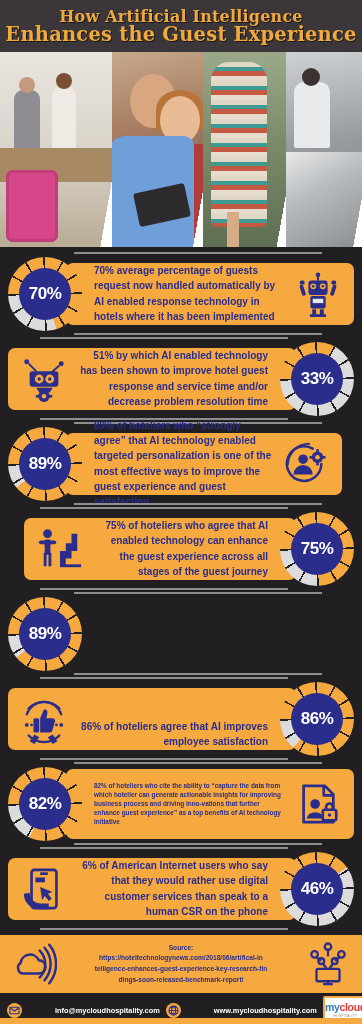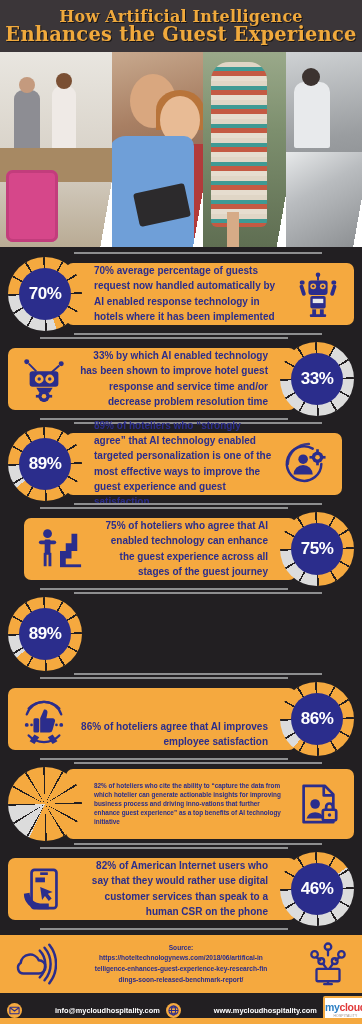--- a/index.html
+++ b/index.html
@@ -243,21 +243,21 @@
       <g stroke-width="0">
                   <circle cx="24" cy="42" r="6"></circle>
                   <circle cx="24" cy="42" r="2.4" fill="#f5a93f"></circle>
       <rect x="22.6" y="33.5" width="2.8" height="3.5"></rect>
                   <rect x="22.6" y="47" width="2.8" height="3.5"></rect>
       <rect x="15.5" y="40.6" width="3.5" height="2.8"></rect>
                   <rect x="29" y="40.6" width="3.5" height="2.8"></rect>
                 </g>
     </svg>
             </div>
-            <div class="panel-text right">33% by which AI enabled technology has been shown to improve hotel guest response and service time and/or decrease problem resolution time</div>
+            <div class="panel-text right">51% by which AI enabled technology has been shown to improve hotel guest response and service time and/or decrease problem resolution time</div>
           </div>
           <div class="donut" style="margin: 0px 8px 0px 0px;">
             <div class="ring" style="background: conic-gradient(from -90deg, rgb(245, 169, 63) 0deg, rgb(245, 169, 63) 118.8deg, rgb(220, 220, 220) 118.8deg, rgb(220, 220, 220) 360deg);"></div>
             <div class="seg-mask"></div>
             <div class="hole">
               <div class="pct">33%</div>
             </div>
           </div>
         </div>
         <div class="divider bot lft"></div>
@@ -368,20 +368,23 @@
           </div>
         </div>
         <div class="divider bot lft"></div>
       </div>
       <div class="row">
         <div class="divider top"></div>
         <div class="row-inner">
           <div class="donut" style="margin: 0px 0px 0px 8px;">
             <div class="ring" style="background: conic-gradient(from -90deg, rgb(245, 169, 63) 0deg, rgb(245, 169, 63) 295.2deg, rgb(220, 220, 220) 295.2deg, rgb(220, 220, 220) 360deg);"></div>
             <div class="seg-mask"></div>
+            <div class="hole">
+              <div class="pct">82%</div>
+            </div>
           </div>
           <div class="panel" style="flex: 1 1 0%; margin-left: -16px; margin-right: 8px; padding-left: 22px; padding-right: 8px; height: 70px;">
             <div class="panel-text small ">82% of hoteliers who cite the ability to “capture the data from which hotelier can generate actionable insights for improving business process and driving inno-vations that further enhance guest experience” as a top benefits of AI technology initiative</div>
             <div class="iconbox">
               <svg viewBox="0 0 48 48" fill="none" stroke="#2b2d8c" stroke-width="2.8">
       <path d="M9 5h22l9 9v29H9z" stroke-linejoin="round"></path>
       <path d="M30 5v10h10" stroke-linejoin="round"></path>
       <circle cx="21" cy="24" r="5" fill="#2b2d8c" stroke="none"></circle>
       <path d="M12 39a9.5 9.5 0 0 1 18 0z" fill="#2b2d8c" stroke="none"></path>
       <g>
@@ -403,21 +406,21 @@
               <svg viewBox="0 0 48 48" fill="none" stroke="#2b2d8c" stroke-width="2.8">
       <rect x="11" y="4" width="26" height="40" rx="3"></rect>
       <path d="M20 8h8"></path>
       <rect x="15" y="12" width="10" height="5" fill="#2b2d8c" stroke="none"></rect>
       <g fill="#2b2d8c" stroke="none">
         <path d="M20 22l13 5-5 2 4 5-3 2.4-4-5-3 4z"></path>
         <path d="M9 28c0 6 5 11 11 11h9v6H19A16 16 0 0 1 3 29z"></path>
       </g>
     </svg>
             </div>
-            <div class="panel-text right">82% of American Internet users who say that they would rather use digital customer services than speak to a human CSR on the phone</div>
+            <div class="panel-text right">6% of American Internet users who say that they would rather use digital customer services than speak to a human CSR on the phone</div>
           </div>
           <div class="donut" style="margin: 0px 8px 0px 0px;">
             <div class="ring" style="background: conic-gradient(from -90deg, rgb(245, 169, 63) 0deg, rgb(245, 169, 63) 144deg, rgb(220, 220, 220) 144deg, rgb(220, 220, 220) 360deg);"></div>
             <div class="seg-mask"></div>
             <div class="hole">
               <div class="pct">46%</div>
             </div>
           </div>
         </div>
         <div class="divider bot lft"></div>

